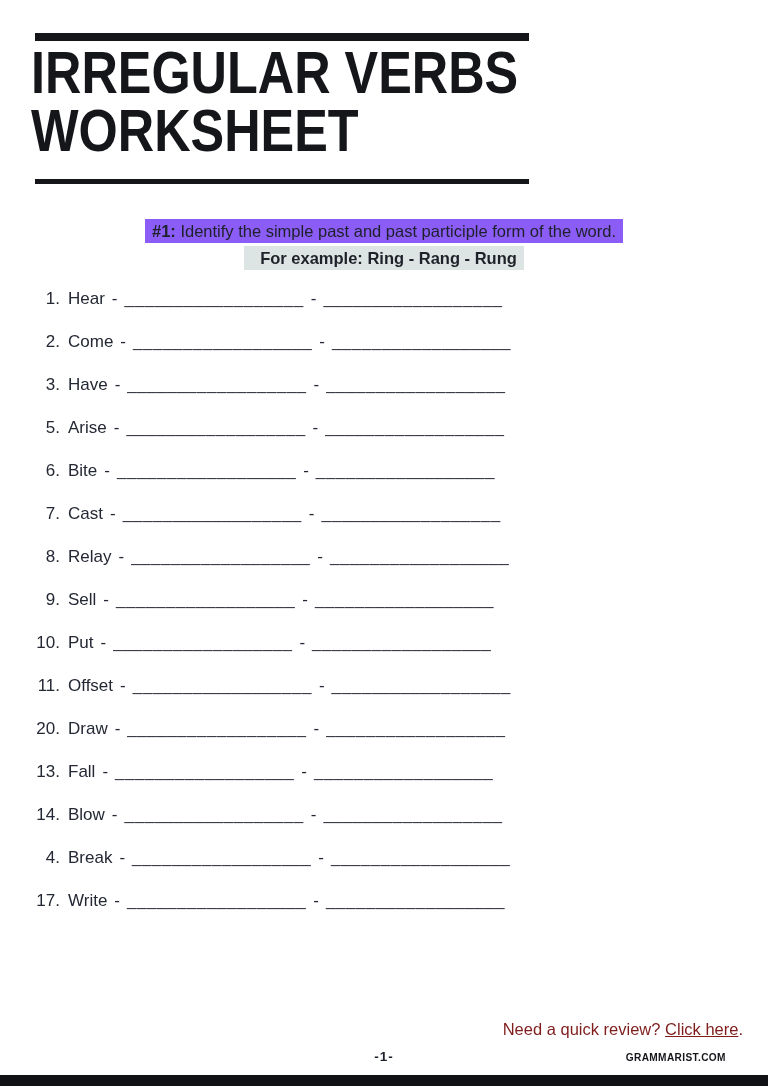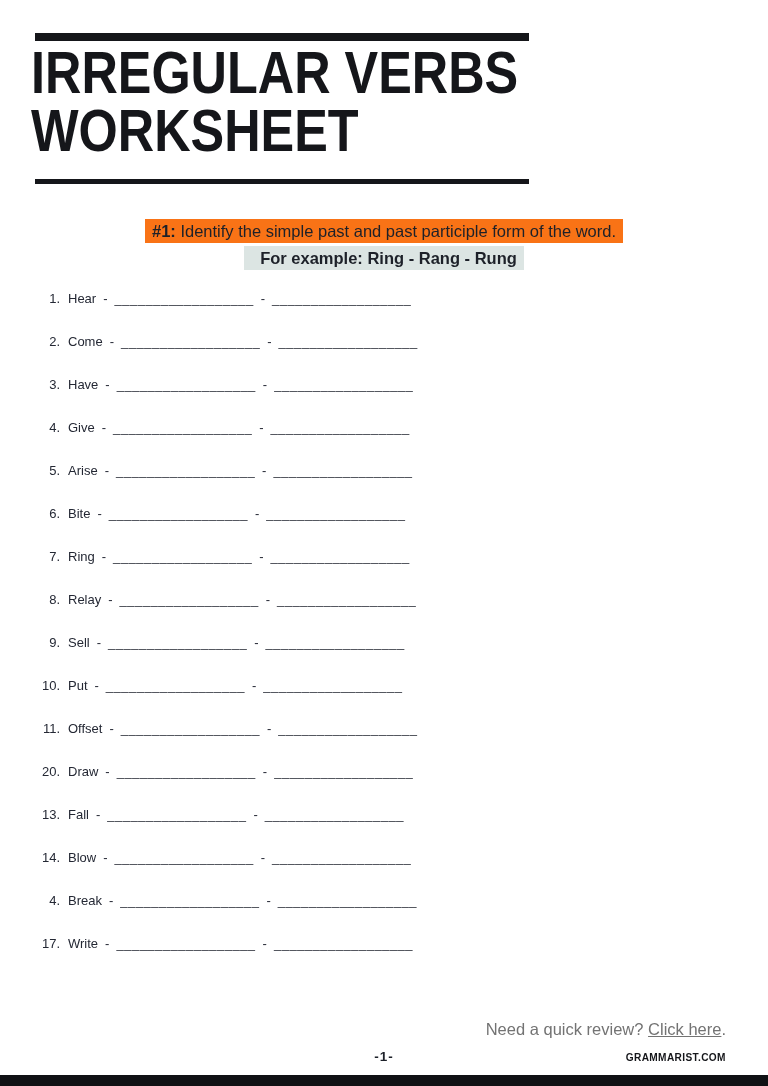--- a/index.html
+++ b/index.html
@@ -53,21 +53,21 @@
     background: #dce5e3;
     padding: 2px 7px;
     display: inline-block;
   }
   .instr2 .hl { font-weight: bold; }
   .instr-prefix { font-weight: bold; }
 
   .list {
     position: absolute;
     left: 32px; top: 277px;
-    font-size: 13px;
+    font-size: 17px;
     color: #242834;
   }
   .row {
     height: 43px;
     line-height: 43px;
     white-space: nowrap;
   }
   .num {
     display: inline-block;
     width: 28px;
@@ -75,23 +75,23 @@
     margin-right: 8px;
   }
   .sep { margin: 0 7px; }
   .blank {
     color: #2e323c;
     letter-spacing: 0.5px;
   }
 
   .footer-review {
     position: absolute;
-    right: 42px; top: 1020px;
+    right: 25px; top: 1020px;
     font-size: 16.5px;
-    color: #737373;
+    color: #7f1d1d;
     white-space: nowrap;
   }
   .footer-review a {
     color: inherit;
     text-decoration: underline;
     cursor: pointer;
   }
   .page-num {
     position: absolute;
     left: 0; top: 1049px;
@@ -126,35 +126,34 @@
 
 <div class="title">
   <div>IRREGULAR VERBS</div>
   <div>WORKSHEET</div>
 </div>
 
 <div class="rule-bottom"></div>
 
 <div class="instructions">
   <div class="instr-line">
-    <span class="hl" style="background: #f97316;"><span class="instr-prefix">#1:</span><span> Identify the simple past and past participle form of the word.</span></span>
+    <span class="hl" style="background: #8b5cf6;"><span class="instr-prefix">#1:</span><span> Identify the simple past and past participle form of the word.</span></span>
   </div>
   <div class="instr-line instr2">
     <span class="hl" style="background: rgb(220, 229, 227); padding-left: 16px;">For example: Ring - Rang - Rung</span>
   </div>
 </div>
 
 <div class="list">
     <div class="row"><span class="num">1.</span><span class="verb">Hear</span><span class="sep">-</span><span class="blank">__________________</span><span class="sep">-</span><span class="blank">__________________</span></div>
     <div class="row"><span class="num">2.</span><span class="verb">Come</span><span class="sep">-</span><span class="blank">__________________</span><span class="sep">-</span><span class="blank">__________________</span></div>
     <div class="row"><span class="num">3.</span><span class="verb">Have</span><span class="sep">-</span><span class="blank">__________________</span><span class="sep">-</span><span class="blank">__________________</span></div>
-    <div class="row"><span class="num">4.</span><span class="verb">Give</span><span class="sep">-</span><span class="blank">__________________</span><span class="sep">-</span><span class="blank">__________________</span></div>
     <div class="row"><span class="num">5.</span><span class="verb">Arise</span><span class="sep">-</span><span class="blank">__________________</span><span class="sep">-</span><span class="blank">__________________</span></div>
     <div class="row"><span class="num">6.</span><span class="verb">Bite</span><span class="sep">-</span><span class="blank">__________________</span><span class="sep">-</span><span class="blank">__________________</span></div>
-    <div class="row"><span class="num">7.</span><span class="verb">Ring</span><span class="sep">-</span><span class="blank">__________________</span><span class="sep">-</span><span class="blank">__________________</span></div>
+    <div class="row"><span class="num">7.</span><span class="verb">Cast</span><span class="sep">-</span><span class="blank">__________________</span><span class="sep">-</span><span class="blank">__________________</span></div>
     <div class="row"><span class="num">8.</span><span class="verb">Relay</span><span class="sep">-</span><span class="blank">__________________</span><span class="sep">-</span><span class="blank">__________________</span></div>
     <div class="row"><span class="num">9.</span><span class="verb">Sell</span><span class="sep">-</span><span class="blank">__________________</span><span class="sep">-</span><span class="blank">__________________</span></div>
     <div class="row"><span class="num">10.</span><span class="verb">Put</span><span class="sep">-</span><span class="blank">__________________</span><span class="sep">-</span><span class="blank">__________________</span></div>
     <div class="row"><span class="num">11.</span><span class="verb">Offset</span><span class="sep">-</span><span class="blank">__________________</span><span class="sep">-</span><span class="blank">__________________</span></div>
     <div class="row"><span class="num">20.</span><span class="verb">Draw</span><span class="sep">-</span><span class="blank">__________________</span><span class="sep">-</span><span class="blank">__________________</span></div>
     <div class="row"><span class="num">13.</span><span class="verb">Fall</span><span class="sep">-</span><span class="blank">__________________</span><span class="sep">-</span><span class="blank">__________________</span></div>
     <div class="row"><span class="num">14.</span><span class="verb">Blow</span><span class="sep">-</span><span class="blank">__________________</span><span class="sep">-</span><span class="blank">__________________</span></div>
     <div class="row"><span class="num">4.</span><span class="verb">Break</span><span class="sep">-</span><span class="blank">__________________</span><span class="sep">-</span><span class="blank">__________________</span></div>
     <div class="row"><span class="num">17.</span><span class="verb">Write</span><span class="sep">-</span><span class="blank">__________________</span><span class="sep">-</span><span class="blank">__________________</span></div>
   </div>

